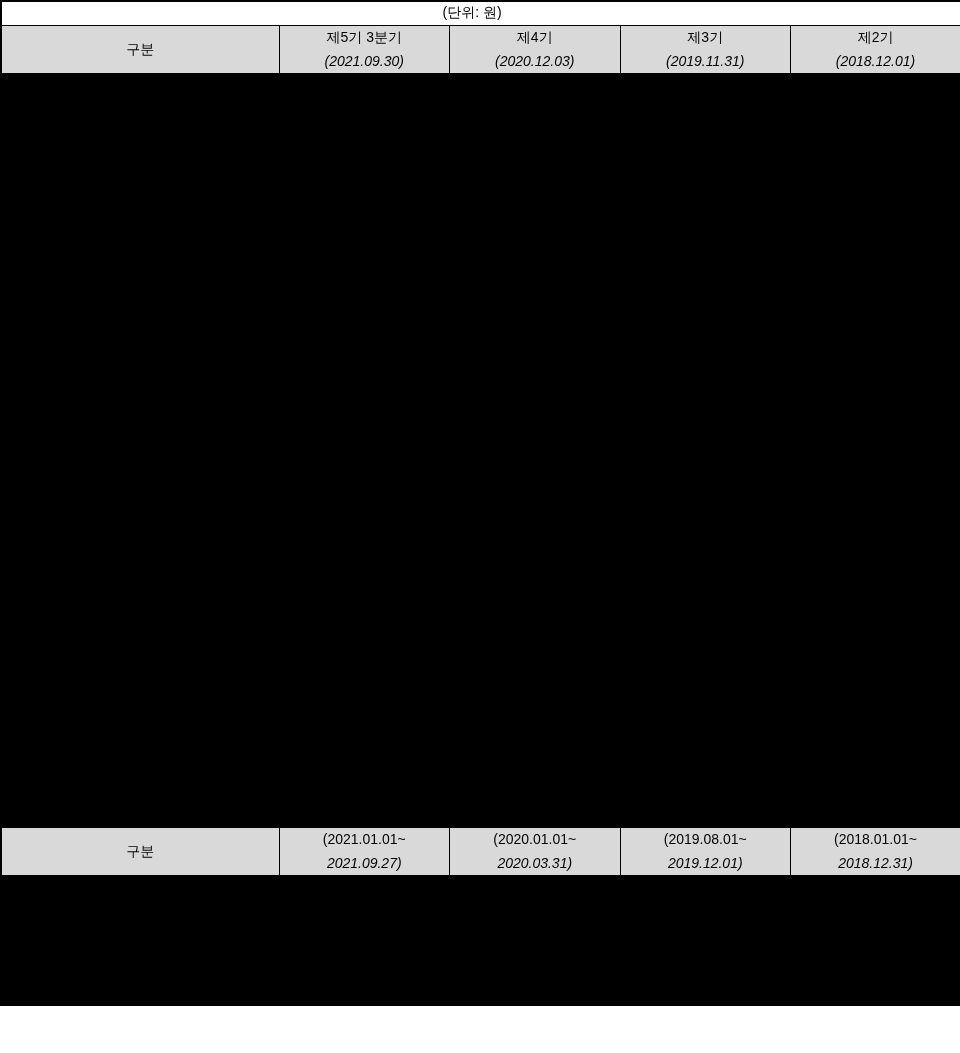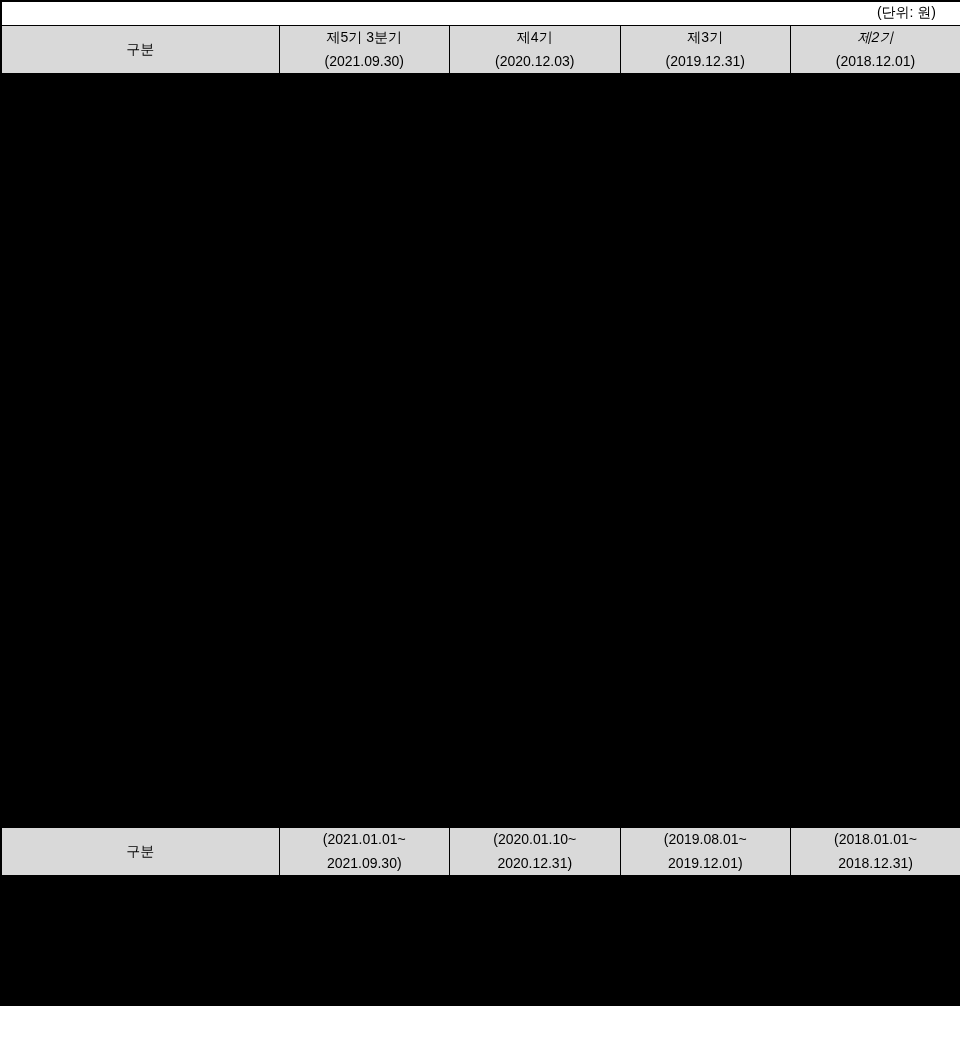--- a/index.html
+++ b/index.html
@@ -26,32 +26,31 @@
     height: 26px;
     text-align: center;
     vertical-align: middle;
     font-weight: normal;
   }
   .unit-row td {
     border-top: 2px solid #000;
     border-left: 2px solid #000;
     border-right: 2px solid #000;
     border-bottom: none;
-    text-align: right;
-    padding-right: 24px;
+    padding-right: 18px;
     height: 24px;
     background: #fff;
   }
   .hdr td {
     background: #d9d9d9;
     height: 24px;
     line-height: 1.3;
   }
   .hdr-top td { border-bottom: none; }
-  .hdr-bot td { border-top: none; }
+  .hdr-bot td { border-top: none; font-style: italic; }
   .body-row td {
     background: #000;
     height: 26px;
   }
   .body-row td.first { border-left: 2px solid #000; }
   .body-row td.last  { border-right: 2px solid #000; }
   
   col.c0 { width: 278px; }
   col.cx { width: 170.5px; }
 </style>
@@ -69,26 +68,26 @@
   </colgroup>
   <tbody id="tbody">
         <tr class="unit-row">
           <td colspan="5">(단위: 원)</td>
         </tr>
         <tr class="hdr hdr-top">
           <td rowspan="2" style="border-left: 2px solid rgb(0, 0, 0);">구분</td>
           <td>제5기 3분기</td>
           <td>제4기</td>
           <td>제3기</td>
-          <td style="border-right: 2px solid rgb(0, 0, 0); font-style: italic;">제2기</td>
+          <td style="border-right: 2px solid rgb(0, 0, 0);">제2기</td>
         </tr>
         <tr class="hdr hdr-bot">
           <td>(2021.09.30)</td>
           <td>(2020.12.03)</td>
-          <td>(2019.12.31)</td>
+          <td>(2019.11.31)</td>
           <td style="border-right: 2px solid rgb(0, 0, 0);">(2018.12.01)</td>
         </tr>
         <tr class="body-row">
           <td class="first"></td>
           <td></td>
           <td></td>
           <td></td>
           <td class=" last"></td>
         </tr>
         <tr class="body-row">
@@ -283,27 +282,27 @@
         <tr class="body-row">
           <td class="first"></td>
           <td></td>
           <td></td>
           <td></td>
           <td class=" last"></td>
         </tr>
         <tr class="hdr hdr-top">
           <td rowspan="2" style="border-left: 2px solid rgb(0, 0, 0);">구분</td>
           <td>(2021.01.01~</td>
-          <td>(2020.01.10~</td>
+          <td>(2020.01.01~</td>
           <td>(2019.08.01~</td>
           <td style="border-right: 2px solid rgb(0, 0, 0);">(2018.01.01~</td>
         </tr>
         <tr class="hdr hdr-bot">
-          <td>2021.09.30)</td>
-          <td>2020.12.31)</td>
+          <td>2021.09.27)</td>
+          <td>2020.03.31)</td>
           <td>2019.12.01)</td>
           <td style="border-right: 2px solid rgb(0, 0, 0);">2018.12.31)</td>
         </tr>
         <tr class="body-row">
           <td class="first"></td>
           <td></td>
           <td></td>
           <td></td>
           <td class=" last"></td>
         </tr>

